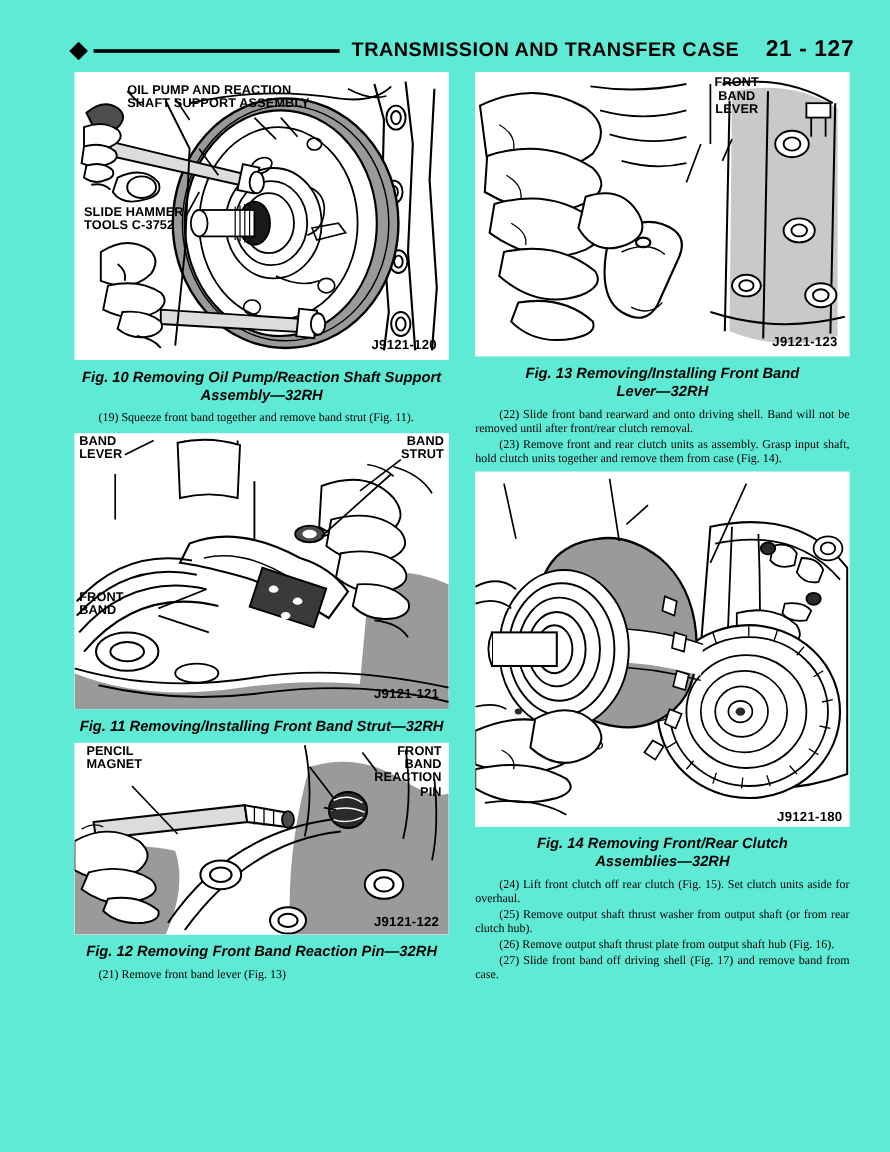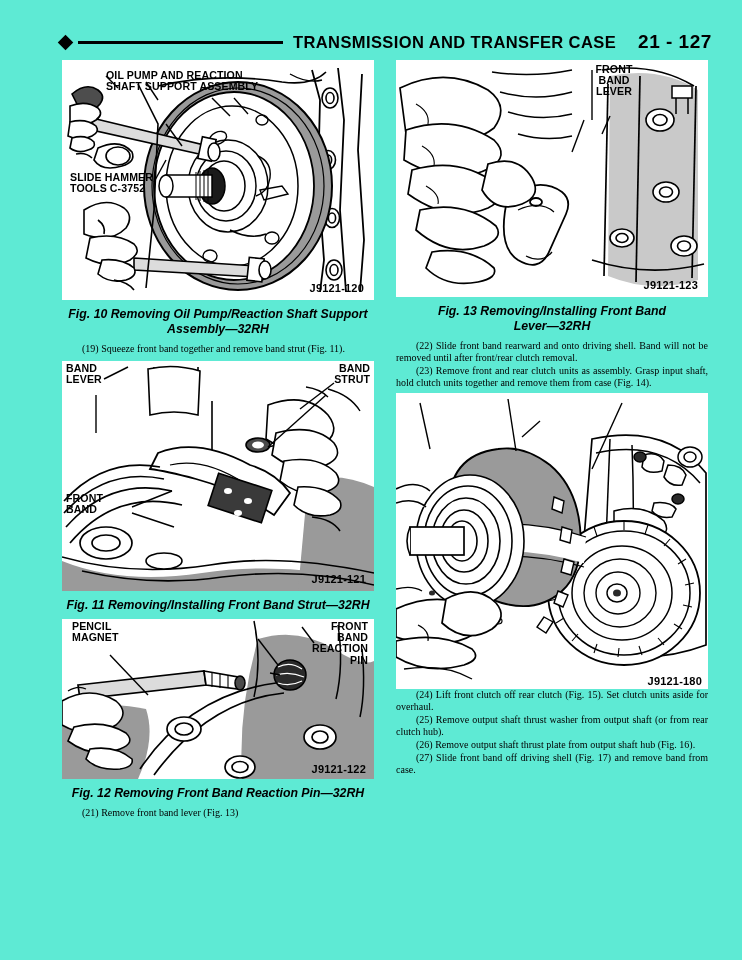--- a/index.html
+++ b/index.html
@@ -559,20 +559,24 @@
             <path d="M112 6 L120 58"></path>
             <path d="M144 28 L126 44"></path>
             <path d="M226 10 L196 76"></path>
           </g>
         </g>
       </svg>
 
       <div class="figid" style="right:6px; bottom:2px;">J9121-180</div>
     </div>
 
+    <div class="caption">
+      <span>Fig. 14 Removing Front/Rear Clutch</span><br>
+      <span>Assemblies—32RH</span>
+    </div>
 
     <p class="para">(24) Lift front clutch off rear clutch (Fig. 15). Set clutch units aside for overhaul.</p>
     <p class="para">(25) Remove output shaft thrust washer from output shaft (or from rear clutch hub).</p>
     <p class="para">(26) Remove output shaft thrust plate from output shaft hub (Fig. 16).</p>
     <p class="para">(27) Slide front band off driving shell (Fig. 17) and remove band from case.</p>
   </div>
 
 </div>
 
 </body></html>

